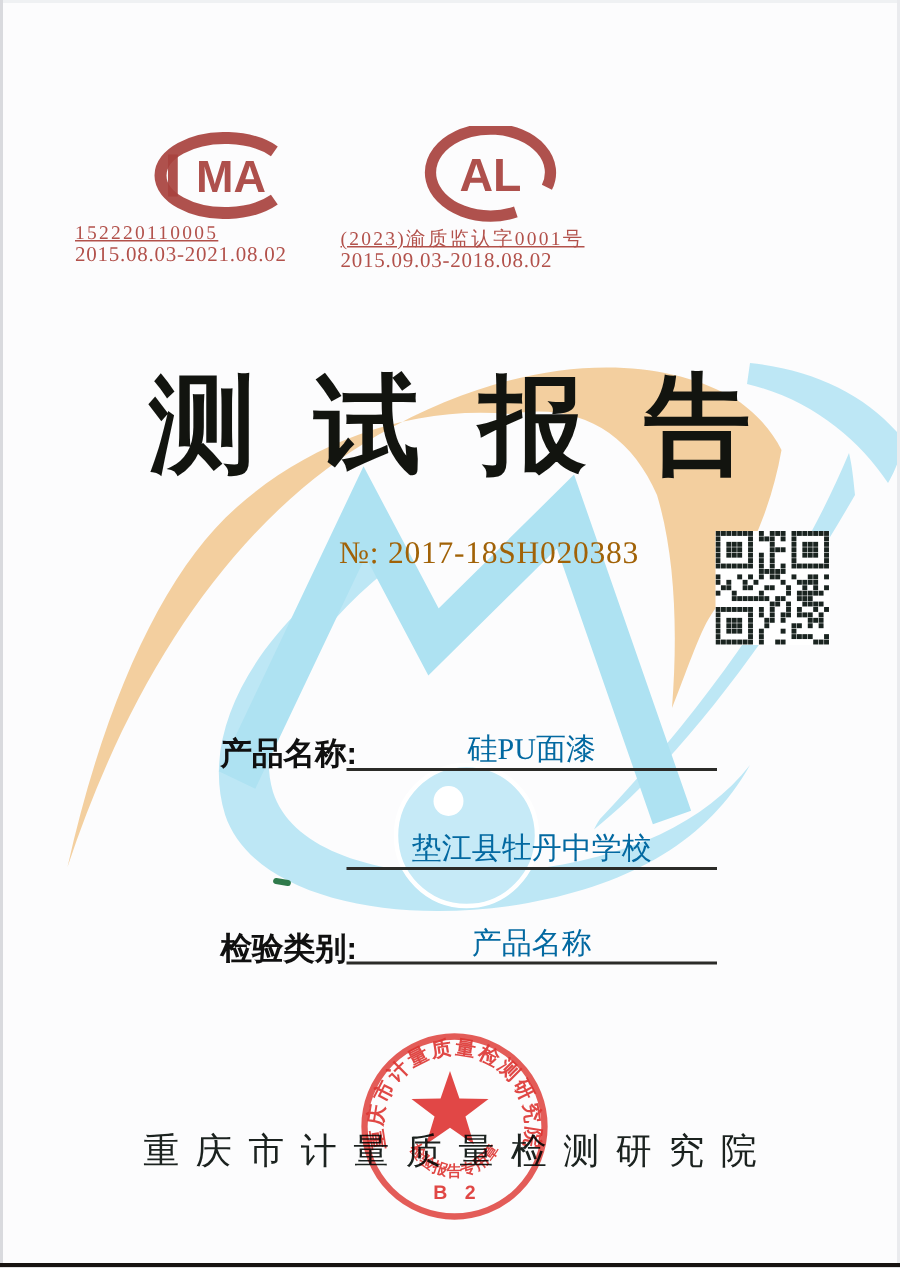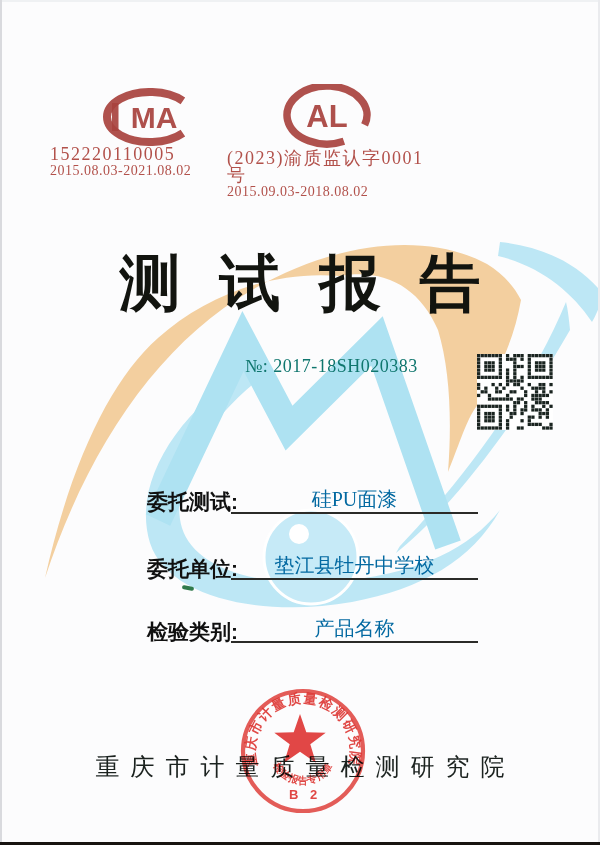--- a/index.html
+++ b/index.html
@@ -11,36 +11,36 @@
   
   .edge-bottom{position:absolute;left:0;bottom:0;width:600px;height:3px;background:#171310;}
   .edge-left{position:absolute;left:0;top:0;width:2px;height:845px;background:#d9dade;}
   .edge-right{position:absolute;right:0;top:0;width:2px;height:845px;background:#eaebee;}
   .edge-top{position:absolute;left:0;top:0;width:600px;height:1.5px;background:#eff1f3;}
 
   .watermark{position:absolute;left:0;top:0;z-index:0;}
 
   .cert-block{position:absolute;z-index:1;text-align:left;color:#b2514b;}
   .cert-logo{display:block;margin:0 auto;}
-  .cert-number{font-size:18px;letter-spacing:1.5px;line-height:17px;}
+  .cert-number{font-size:13px;letter-spacing:1.5px;line-height:17px;text-decoration:underline;}
   .cert-validity{font-size:14px;letter-spacing:0.5px;line-height:16px;}
   .cma-block{left:50px;top:88px;width:200px;}
   .cal-block{left:227px;top:84px;width:200px;}
   .logo-stroke{fill:none;stroke:#a8423e;stroke-width:8;opacity:.92;}
   .logo-fill{fill:#a8423e;opacity:.92;}
   .logo-letters{fill:#a8423e;opacity:.92;font-family:"Liberation Sans","DejaVu Sans",sans-serif;font-weight:bold;}
 
   .title{
     position:absolute;z-index:1;left:0;top:242px;width:600px;box-sizing:border-box;
-    text-align:center;font-size:61px;line-height:84px;font-weight:bold;
+    text-align:center;font-size:71px;line-height:84px;font-weight:bold;
     letter-spacing:39px;padding-left:39px;color:#12140f;
   }
   .report-no{
     position:absolute;z-index:1;left:226px;top:356px;
-    font-size:18px;letter-spacing:0.5px;color:#0f766e;margin-left:19px;
+    font-size:21px;letter-spacing:0.5px;color:#a16207;
   }
   .qr{position:absolute;z-index:1;left:477px;top:354px;background:#ffffff;}
 
   .field-label{
     position:absolute;z-index:1;left:147px;width:110px;
     font-family:"Liberation Sans","DejaVu Sans",sans-serif;
     font-weight:bold;font-size:21px;color:#101010;white-space:nowrap;
   }
   .field-value{
     position:absolute;z-index:1;left:231px;width:247px;text-align:center;
@@ -350,25 +350,24 @@
       <rect x="18.10" y="72.38" width="3.27" height="3.27" fill="#1a2420"></rect>
       <rect x="21.71" y="72.38" width="3.27" height="3.27" fill="#1a2420"></rect>
       <rect x="28.95" y="72.38" width="3.27" height="3.27" fill="#1a2420"></rect>
       <rect x="39.81" y="72.38" width="3.27" height="3.27" fill="#1a2420"></rect>
       <rect x="43.43" y="72.38" width="3.27" height="3.27" fill="#1a2420"></rect>
       <rect x="65.14" y="72.38" width="3.27" height="3.27" fill="#1a2420"></rect>
       <rect x="68.76" y="72.38" width="3.27" height="3.27" fill="#1a2420"></rect>
       <rect x="72.38" y="72.38" width="3.27" height="3.27" fill="#1a2420"></rect>
     </svg>
 
-  <div class="field-label f1-label">委托测试:</div>
+  <div class="field-label f1-label">产品名称:</div>
   <div class="field-value f1-value">硅PU面漆</div>
   <div class="field-line f1-line"></div>
 
-  <div class="field-label f2-label">委托单位:</div>
   <div class="field-value f2-value">垫江县牡丹中学校</div>
   <div class="field-line f2-line"></div>
 
   <div class="field-label f3-label">检验类别:</div>
   <div class="field-value f3-value">产品名称</div>
   <div class="field-line f3-line"></div>
 
   <div class="org-footer">重庆市计量质量检测研究院</div>
 
   <svg class="stamp" width="145" height="145" viewBox="0 0 145 145">

